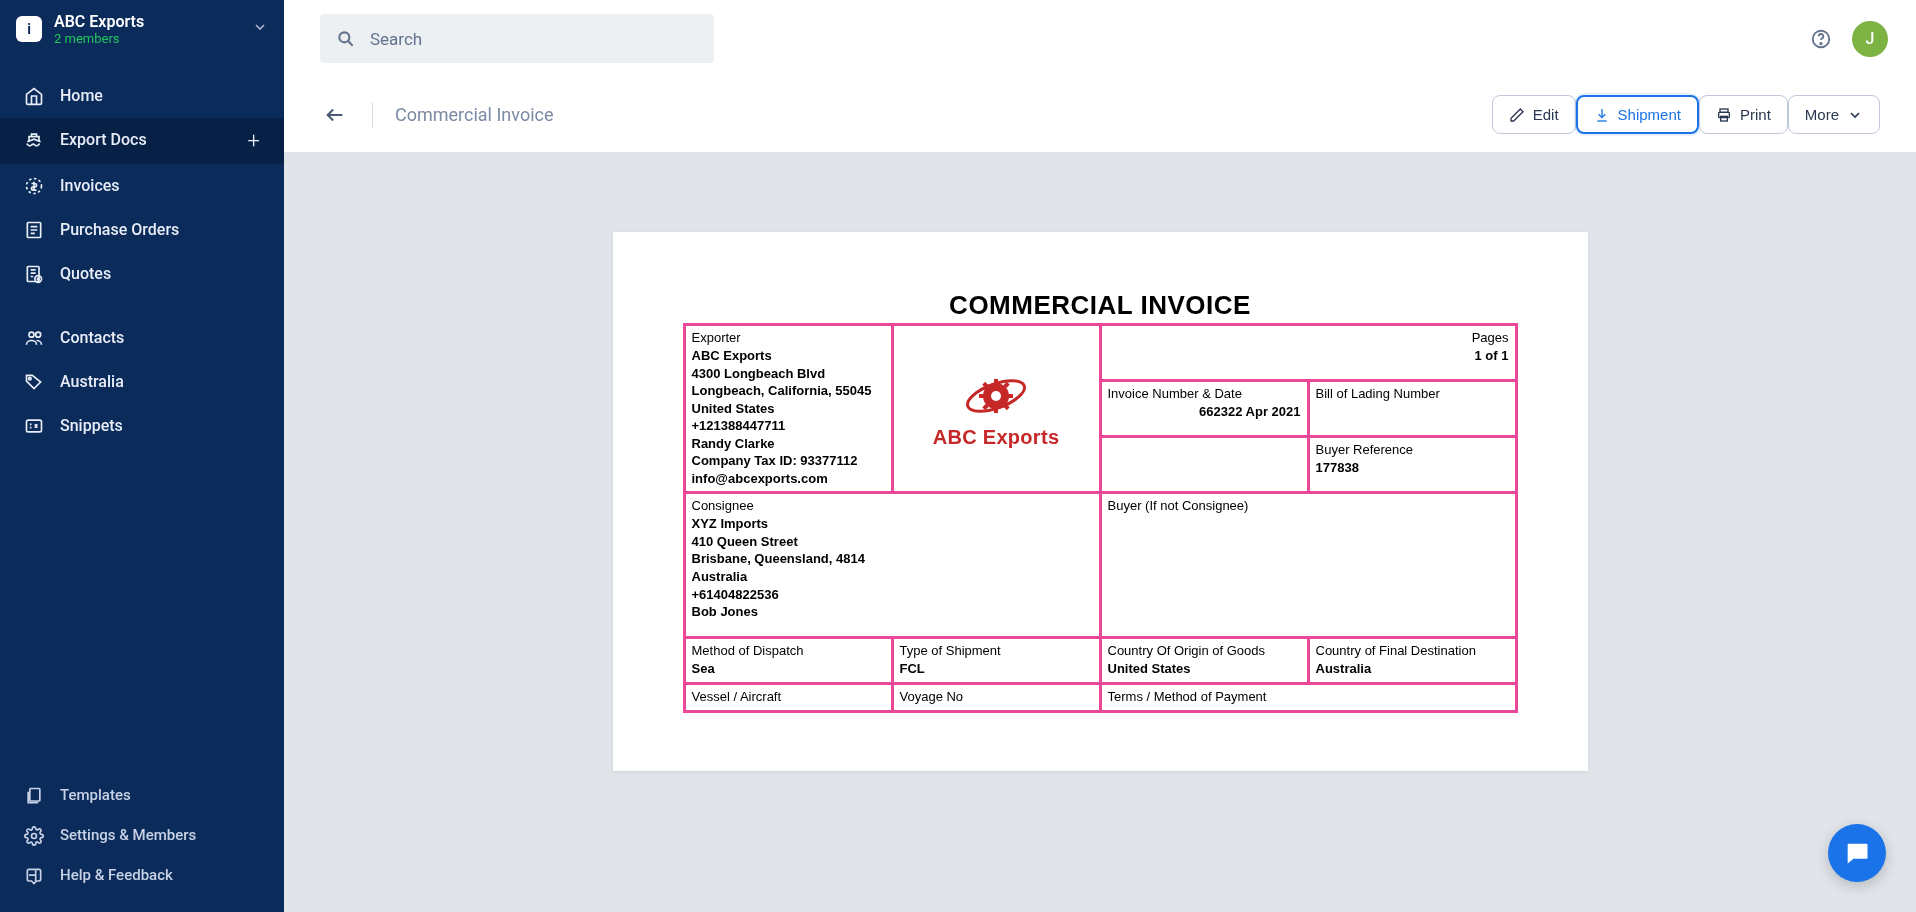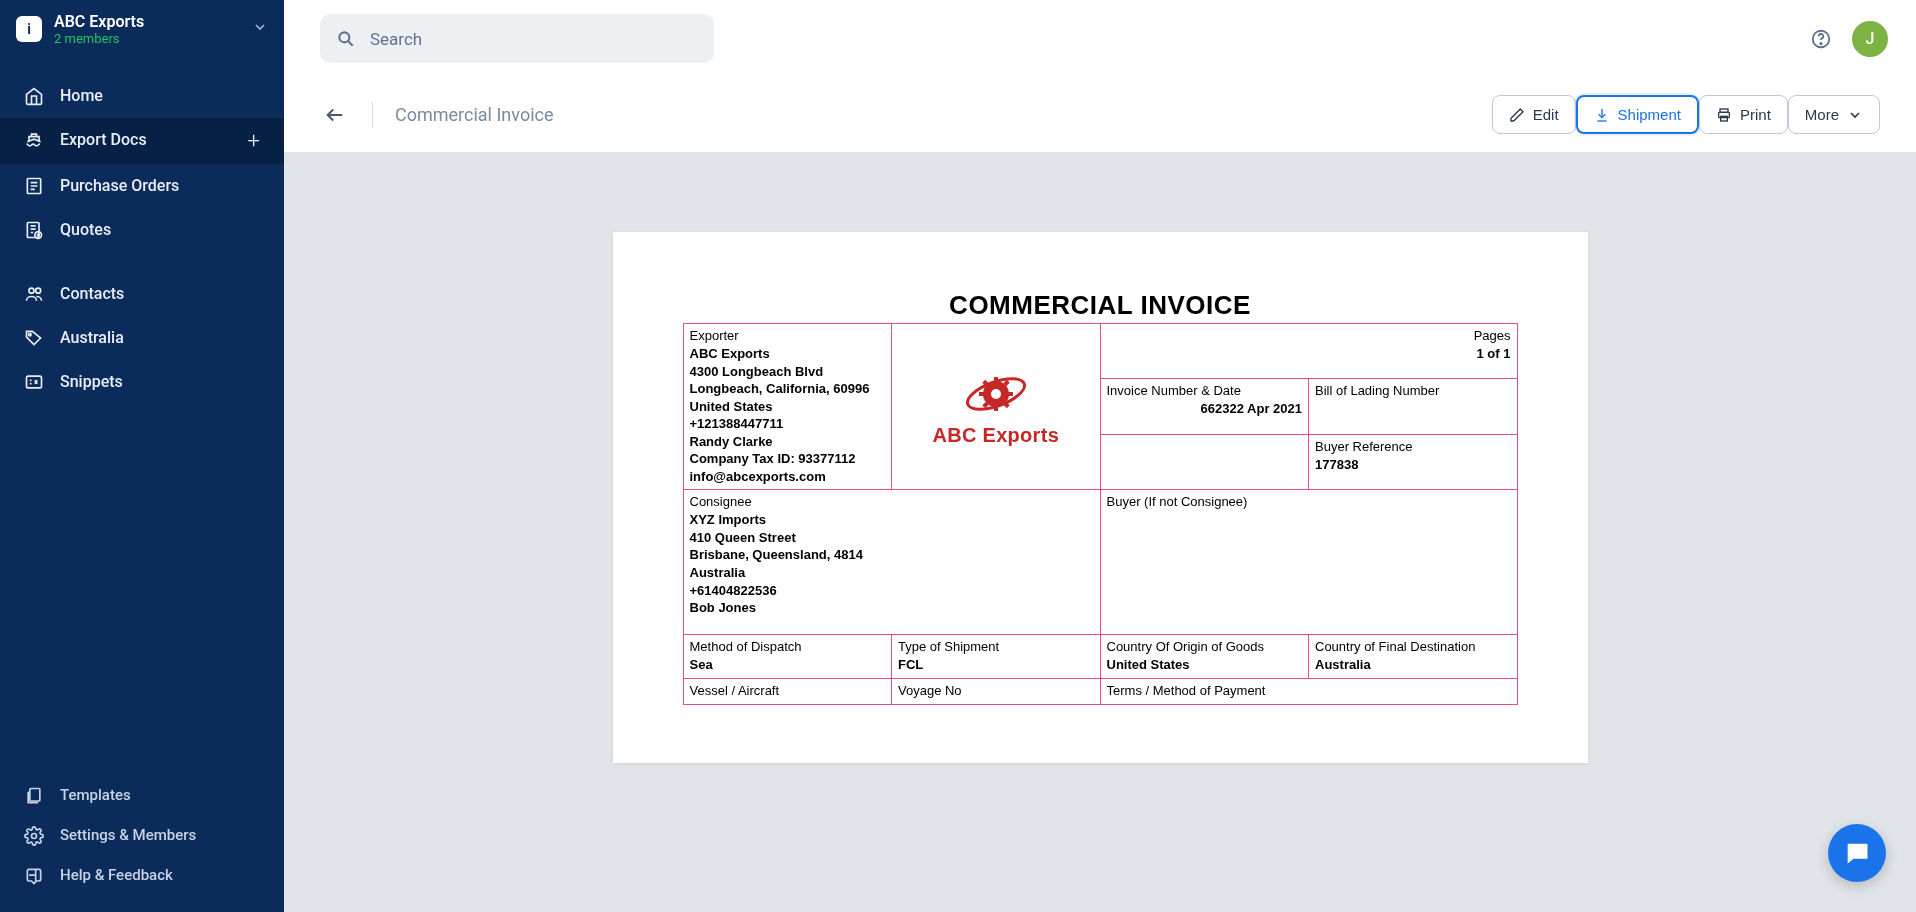--- a/index.html
+++ b/index.html
@@ -17,41 +17,41 @@
 .nav-item { display: flex; padding: 12px 24px; cursor: pointer; font-size: 16px; font-weight: 500; color: #e8edf7; }
 .nav-item.active { background: #072045; }
 .nav-item svg { width: 20px; height: 20px; margin-right: 16px; flex-shrink: 0; }
 .nav-add { margin-left: auto; font-size: 22px; font-weight: 300; line-height: 1; }
 .nav-gap { height: 20px; }
 .nav-footer { padding-bottom: 16px; }
 .nav-footer .nav-item { font-size: 15px; padding: 10px 24px; color: #c8d2e6; }
 
 .main { flex: 1; display: flex; flex-direction: column; background: #fff; overflow: hidden; }
 .topbar { display: flex; align-items: center; padding: 14px 28px 14px 36px; }
-.search { width: 394px; height: 49px; background: #edf0f3; border-radius: 10px; display: flex; align-items: center; padding: 0 16px; cursor: text; }
+.search { width: 394px; height: 49px; background: #edf0f3; border-radius: 4px; display: flex; align-items: center; padding: 0 16px; cursor: text; }
 .search svg { width: 20px; height: 20px; color: #61738e; margin-right: 14px; }
 .search-text { color: #61738e; font-size: 17px; }
 .topbar-right { margin-left: auto; display: flex; align-items: center; gap: 20px; }
 .help-btn { width: 22px; height: 22px; color: #61738e; cursor: pointer; }
 .avatar { width: 36px; height: 36px; background: #7cb342; color: #fff; border-radius: 50%; display: flex; align-items: center; justify-content: center; font-size: 16px; font-weight: 500; cursor: pointer; }
 
 .toolbar { display: flex; align-items: center; padding: 18px 36px; }
 .back-btn { width: 30px; height: 30px; display: flex; align-items: center; justify-content: center; color: #4a5a75; cursor: pointer; }
 .vsep { width: 1px; height: 26px; background: #d7dde6; margin: 0 22px; }
 .breadcrumb { color: #7b8aa3; font-size: 18px; }
 .toolbar-right { margin-left: auto; display: flex; }
 .btn { border: 1px solid #bfc9d9; background: #fff; border-radius: 8px; padding: 9px 16px; font-size: 15px; display: inline-flex; align-items: center; gap: 8px; cursor: pointer; color: #2a3850; font-weight: 500; }
 .btn svg { width: 16px; height: 16px; }
 .btn.primary { border: 2px solid #1a73e8; color: #1a73e8; box-shadow: 0 0 0 2px rgba(26,115,232,.1); }
 
 .canvas { flex: 1; background: #e1e5ea; overflow-y: scroll; position: relative; }
 .paper { width: 975px; background: #fff; margin: 80px auto 40px; padding: 58px 70px; box-shadow: 0 1px 4px rgba(0,0,0,.08); }
 .doc-title { text-align: center; font-size: 26px; font-weight: 700; letter-spacing: 0.5px; margin-bottom: 2px; font-family: Arial, sans-serif; }
 .inv-table { width: 100%; border-collapse: collapse; table-layout: fixed; font-family: Arial, sans-serif; }
-.inv-table td { border: 1px solid #ec4899; padding: 4px 6px; font-size: 13px; vertical-align: top; }
+.inv-table td { border: 3px solid #ec4899; padding: 4px 6px; font-size: 13px; vertical-align: top; }
 .cell-label { font-size: 13px; font-weight: 400; margin-bottom: 2px; }
 .cell-value { font-size: 13px; font-weight: 700; line-height: 1.35; }
 .cell-value.right { text-align: right; }
 .logo-cell { text-align: center; vertical-align: middle !important; }
 .brand-logo { display: inline-block; }
 .brand-logo svg { display: block; margin: 0 auto 2px; }
 .brand-logo .bn { color: #c62828; font-size: 20px; font-weight: 700; letter-spacing: .3px; }
 .flex-between { display: flex; justify-content: flex-end; }
 
 .chat-fab { position: fixed; right: 30px; bottom: 30px; width: 58px; height: 58px; background: #1a73e8; border-radius: 50%; display: flex; align-items: center; justify-content: center; cursor: pointer; box-shadow: 0 4px 14px rgba(0,0,0,.2); }
@@ -87,20 +87,27 @@
       </div>
       <div class="nav-item active">
         <svg viewBox="0 0 24 24" fill="none" stroke="currentColor" stroke-width="2">
             <path d="M3 17c2 0 2 2 4 2s2-2 4-2 2 2 4 2 2-2 4-2"></path>
             <path d="M6 14V8h12v6"></path>
             <path d="M9 8V5h6v3"></path>
             <path d="M4 14l8-3 8 3"></path>
           </svg>
         <span>Export Docs</span>
         <span class="nav-add">+</span>
+      </div>
+      <div class="nav-item">
+        <svg viewBox="0 0 24 24" fill="none" stroke="currentColor" stroke-width="2" stroke-dasharray="3 3">
+            <circle cx="12" cy="12" r="9"></circle>
+            <path stroke-dasharray="0" d="M12 7v10M9 9h4a2 2 0 0 1 0 4h-2a2 2 0 0 0 0 4h4"></path>
+          </svg>
+        <span>Invoices</span>
       </div>
       <div class="nav-item">
         <svg viewBox="0 0 24 24" fill="none" stroke="currentColor" stroke-width="2">
             <rect x="4" y="3" width="16" height="18" rx="1"></rect>
             <path d="M8 8h8M8 12h8M8 16h5"></path>
           </svg>
         <span>Purchase Orders</span>
       </div>
       <div class="nav-item">
         <svg viewBox="0 0 24 24" fill="none" stroke="currentColor" stroke-width="2">
@@ -236,21 +243,21 @@
               <col style="width:25%">
               <col style="width:25%">
             </colgroup>
           <tbody>
               <tr>
             <td rowspan="3">
               <div class="cell-label">Exporter</div>
               <div class="cell-value">
                 <div>ABC Exports</div>
                 <div>4300 Longbeach Blvd</div>
-                <div>Longbeach, California, 60996</div>
+                <div>Longbeach, California, 55045</div>
                 <div>United States</div>
                 <div>+121388447711</div>
                 <div>Randy Clarke</div>
                 <div>Company Tax ID: 93377112</div>
                 <div>info@abcexports.com</div>
               </div>
             </td>
             <td rowspan="3" class="logo-cell">
               <div class="brand-logo">
                 <svg width="70" height="56" viewBox="0 0 70 56">

